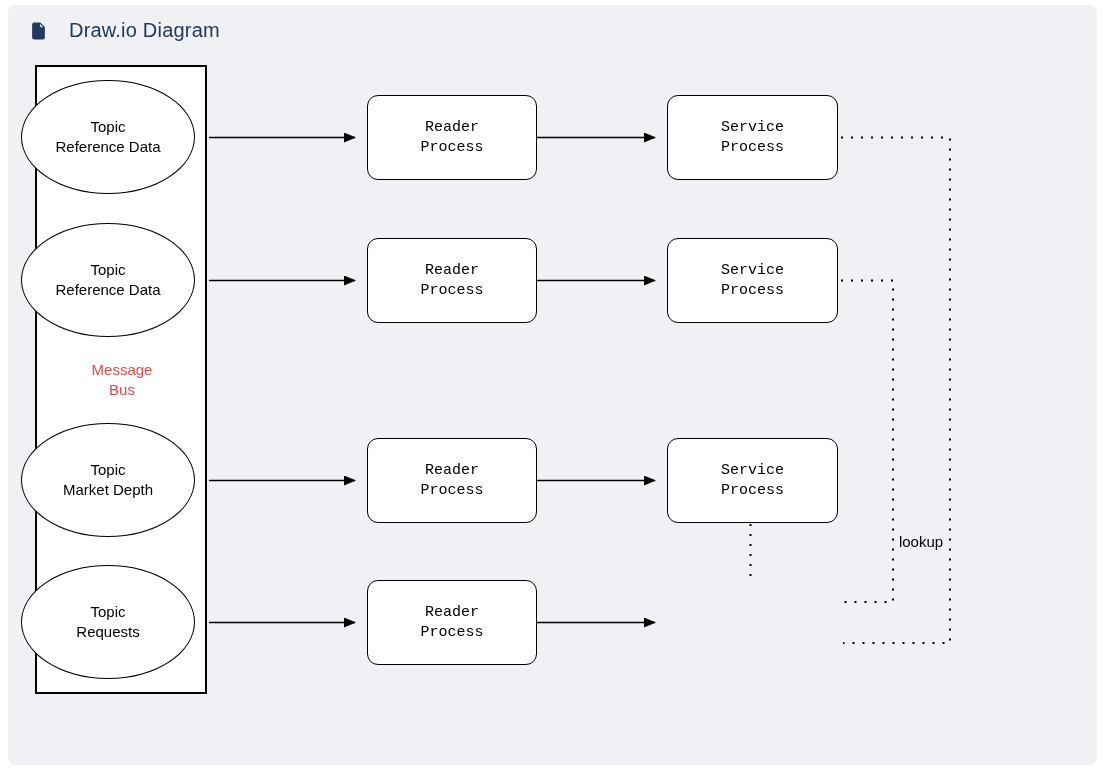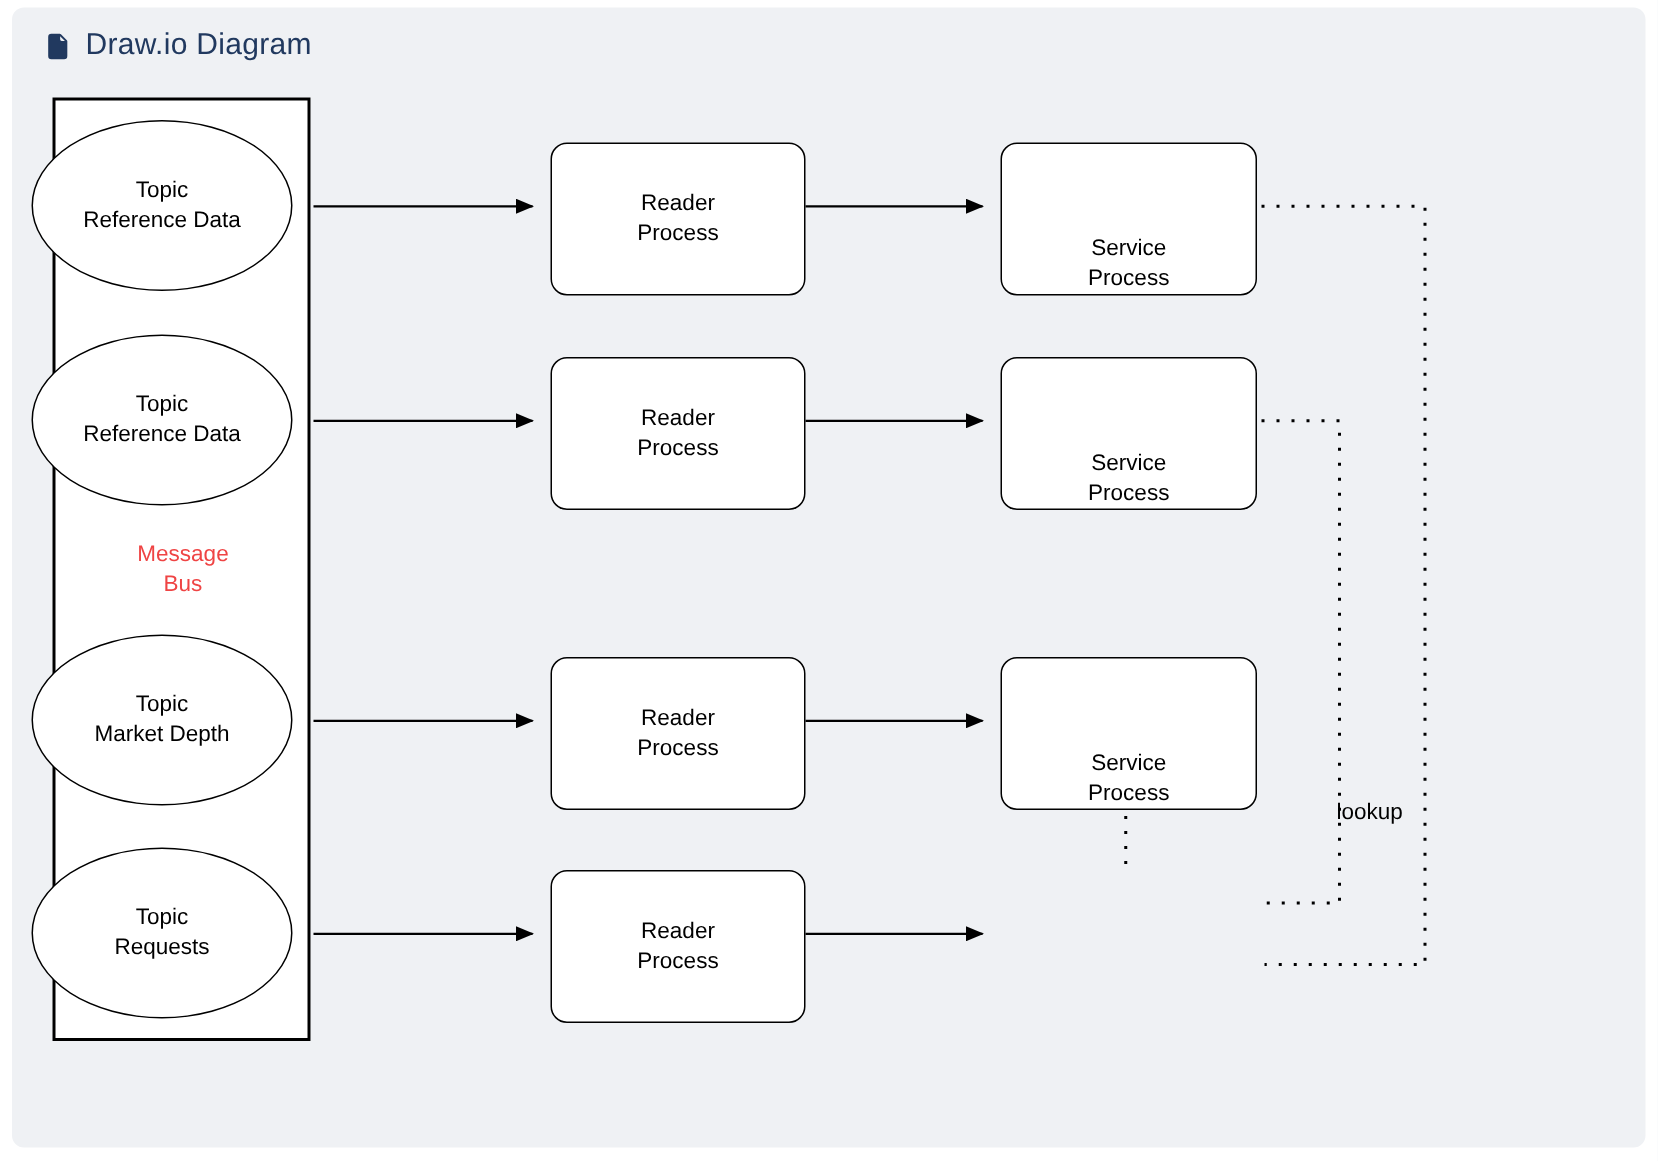--- a/index.html
+++ b/index.html
@@ -9,21 +9,21 @@
     --fill:#ffffff;
   }
   *{box-sizing:border-box;margin:0;padding:0;}
   html,body{width:1105px;height:774px;background:#ffffff;overflow:hidden;
     font-family:"Liberation Sans",sans-serif;}
   .card{
     position:absolute;left:8px;top:5px;width:1089px;height:760px;
     background:var(--card-bg);border-radius:8px;
   }
   .header{
-    position:absolute;left:30px;top:19px;display:flex;align-items:center;gap:10px;
+    position:absolute;left:30px;top:19px;display:flex;align-items:center;gap:22px;
   }
   .header .title{
     font-size:20px;color:var(--title-color);letter-spacing:.2px;
   }
   .layer{position:absolute;left:0;top:0;width:1105px;height:774px;}
   svg.connectors{position:absolute;left:0;top:0;pointer-events:none;}
   .node{
     position:absolute;display:flex;align-items:center;justify-content:center;
     text-align:center;background:var(--fill);color:#000;
     font-size:15px;line-height:20px;
@@ -32,30 +32,30 @@
   .bus-rect{
     left:35px;top:65px;width:172px;height:629px;
     border:2px solid var(--stroke);background:var(--fill);
   }
   .ellipse{
     left:21px;width:174px;height:114px;border:1.6px solid var(--stroke);
     border-radius:50%;
   }
   .e1{top:80px;} .e2{top:223px;} .e3{top:423px;} .e4{top:565px;}
   .box{
-    width:170px;height:102px;border:1.6px solid var(--stroke);border-radius:11px;
+    width:170px;height:85px;border:1.6px solid var(--stroke);border-radius:11px;font-family:Liberation Mono, monospace;
   }
-  .col-reader{left:367px;} .col-service{left:667px;width:171px;align-items:flex-end;}
+  .col-reader{left:367px;} .col-service{left:667px;width:171px;}
   .row1{top:95px;} .row2{top:238px;} .row3{top:438px;} .row4{top:580px;}
   .bus-label{
     position:absolute;left:62px;top:360px;width:120px;text-align:center;
     font-size:15px;line-height:20px;color:#ef4444;white-space:pre-line;
   }
   .lookup-label{
-    position:absolute;left:891px;top:533px;width:60px;text-align:left;
+    position:absolute;left:891px;top:533px;width:60px;text-align:center;
     font-size:15px;color:#000;
   }
 </style>
 </head>
 <body>
 
 <div class="card"></div>
 
 <div class="header">
   <span style="display:inline-flex;">

